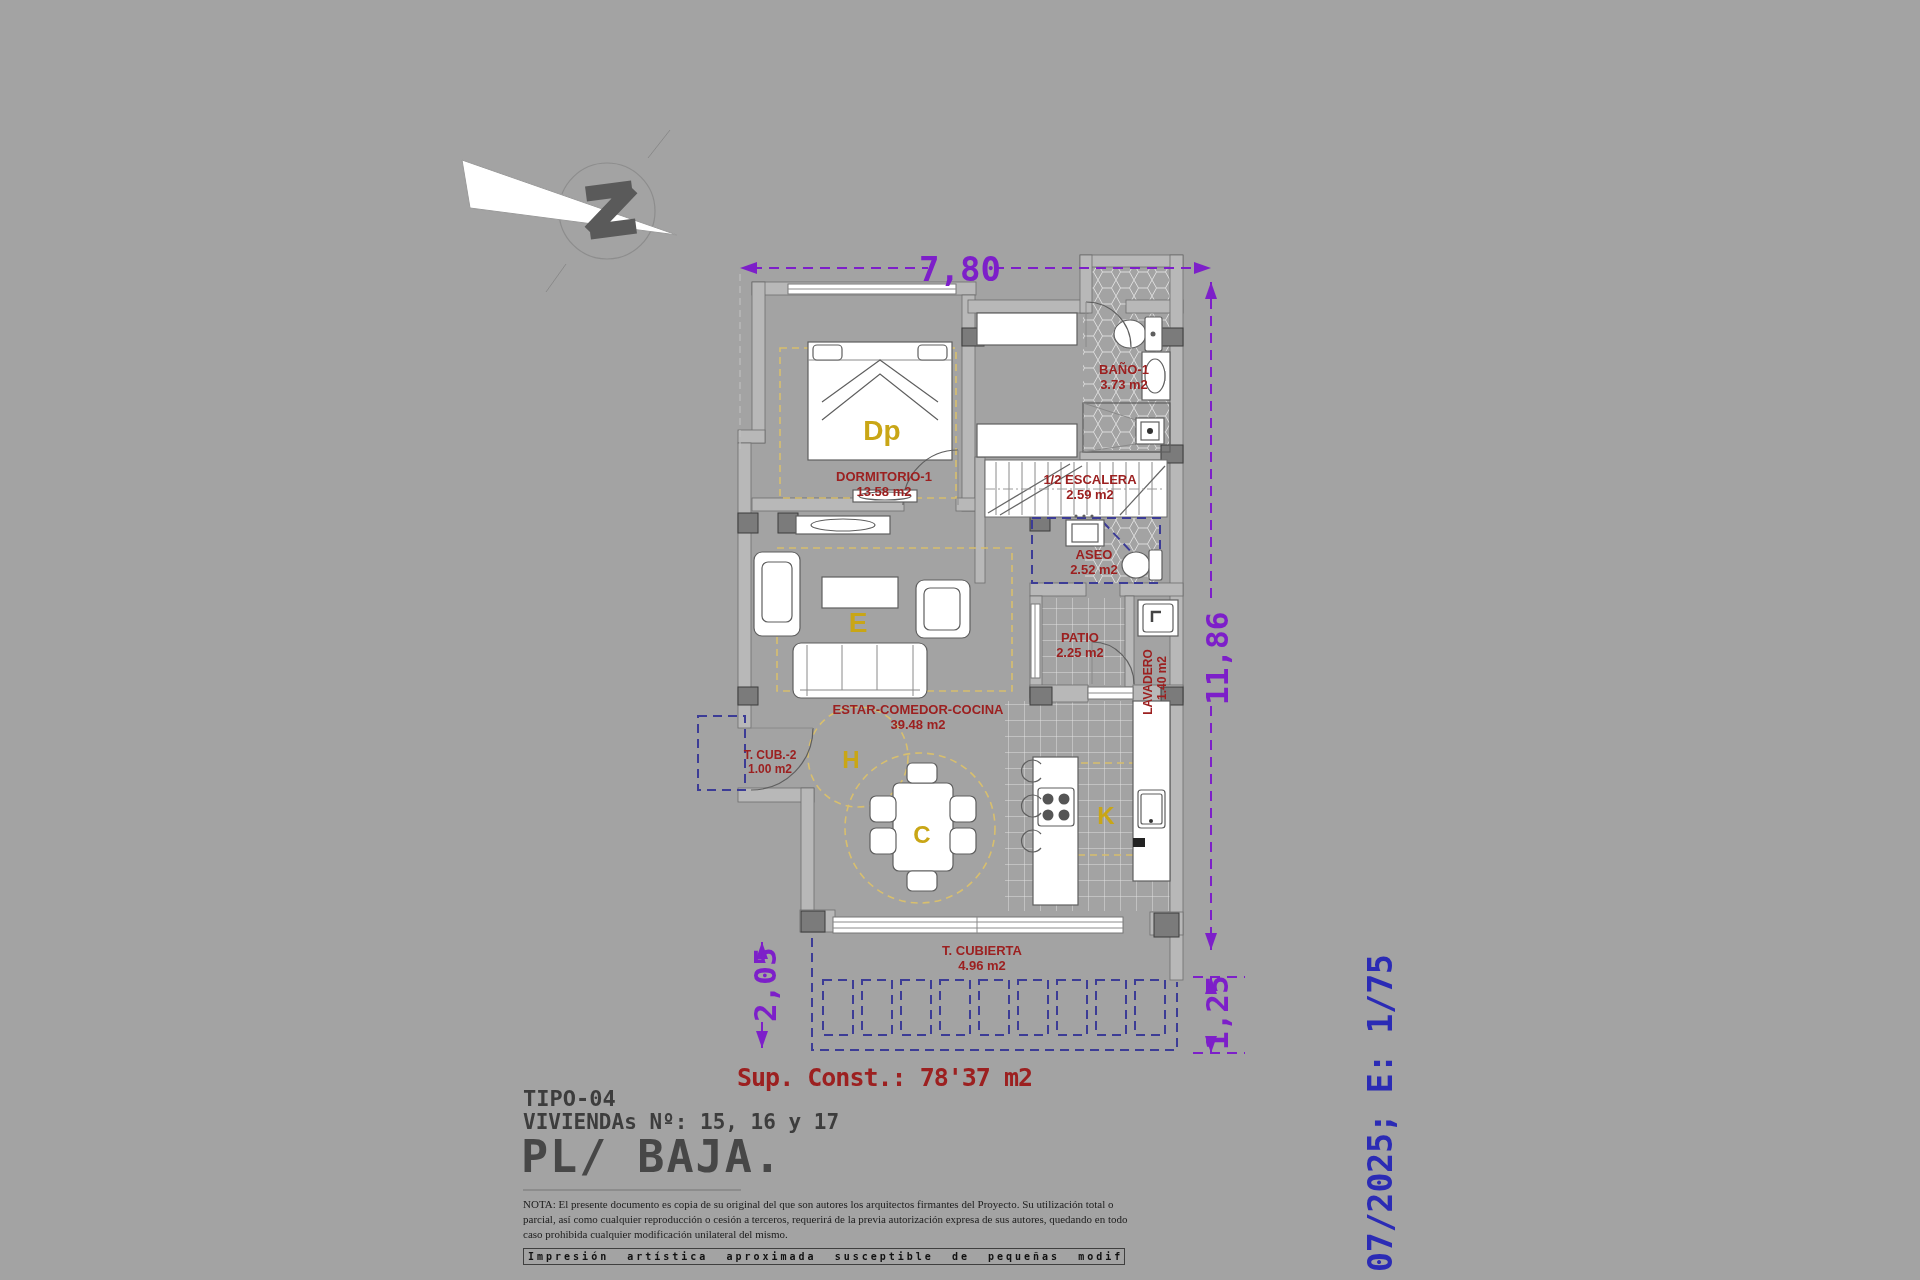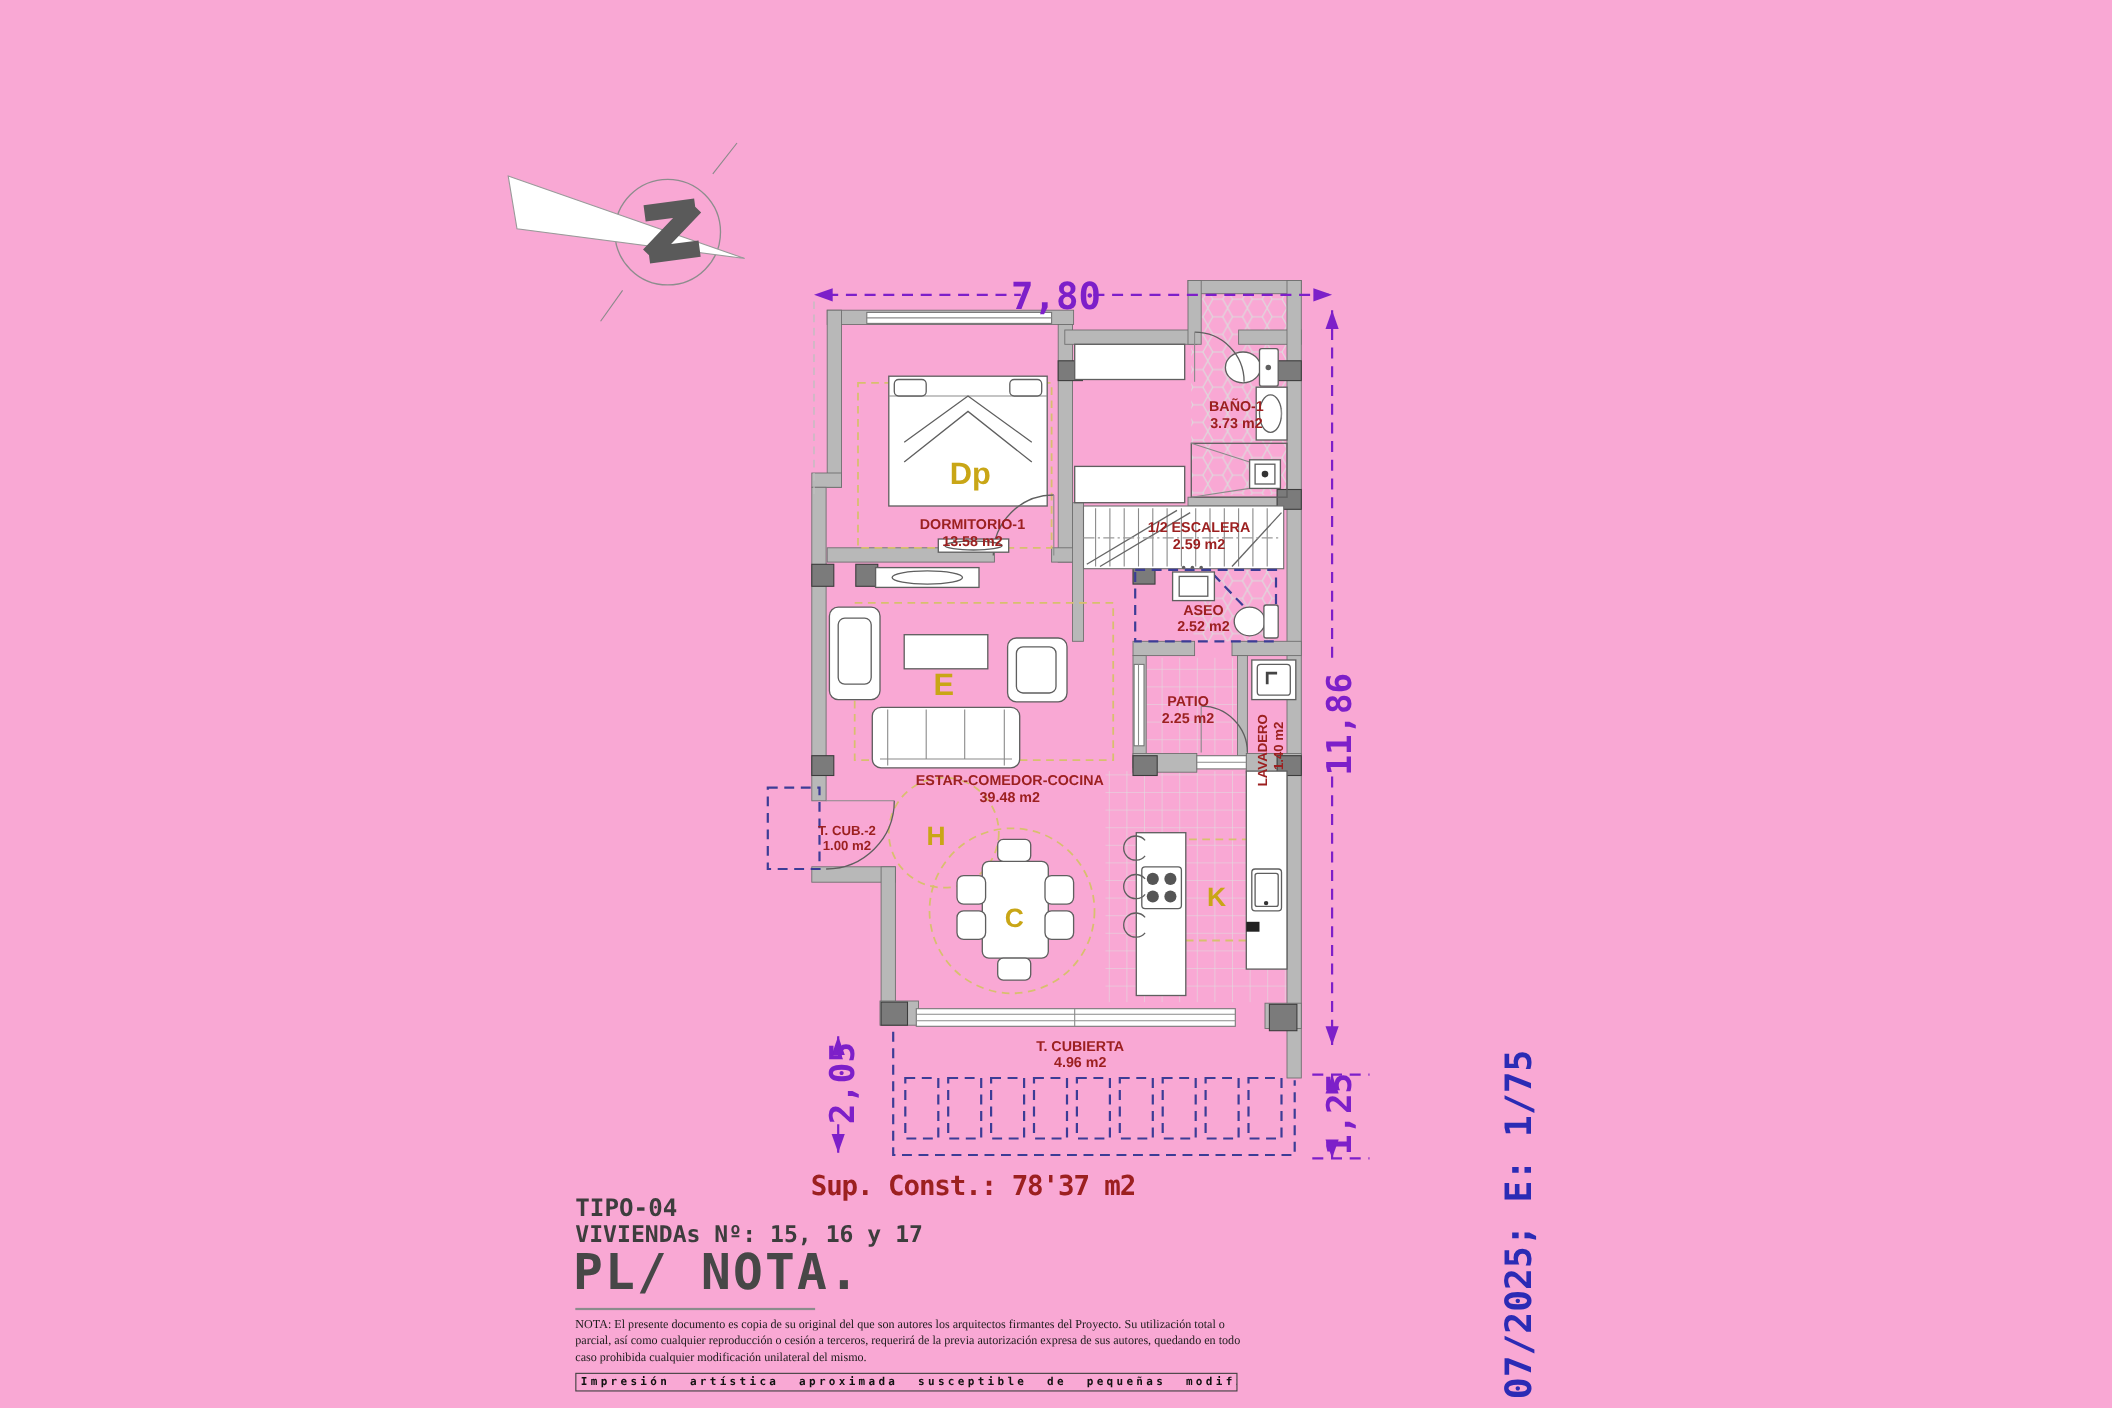--- a/index.html
+++ b/index.html
@@ -1,16 +1,16 @@
 <!DOCTYPE html>
 <html><head>
 <meta charset="utf-8">
 <style>
   html,body{margin:0;padding:0;background:#ffffff;}
-  .sheet{position:relative;width:1920px;height:1280px;background:#f9a8d4;overflow:hidden;
+  .sheet{position:relative;width:1920px;height:1280px;background:#a3a3a3;overflow:hidden;
          font-family:"Liberation Sans",sans-serif;}
   .sheet svg{position:absolute;left:0;top:0;}
 
   
   .rl    {font:bold 13px "Liberation Sans",sans-serif; fill:#9c2020; text-anchor:middle;}
   .rls   {font:bold 12px "Liberation Sans",sans-serif; fill:#9c2020; text-anchor:middle;}
   .yl    {font:bold 28px "Liberation Sans",sans-serif; fill:#c9a616; text-anchor:middle;}
   .yls   {font:bold 24px "Liberation Sans",sans-serif; fill:#c9a616; text-anchor:middle;}
   .dimh  {font:bold 34px "DejaVu Sans Mono",monospace; fill:#7d1fc9; text-anchor:middle;}
   .dimv  {font:bold 31px "DejaVu Sans Mono",monospace; fill:#7d1fc9;}
@@ -350,18 +350,18 @@
     <text class="yls" x="922" y="843">C</text>
     <text class="yls" x="1106" y="824">K</text>
   </g>
 
   <text class="sup" x="737" y="1086">Sup. Const.: 78'37 m2</text>
   <text class="date" transform="translate(1392,1272) rotate(-90)">07/2025; E: 1/75</text>
 </svg>
 
   <div class="tb tb-tipo">TIPO-04</div>
   <div class="tb tb-viv">VIVIENDAs Nº: 15, 16 y 17</div>
-  <div class="tb tb-planta">PL/ NOTA.</div>
+  <div class="tb tb-planta">PL/ BAJA.</div>
   <div class="tb-rule"></div>
   <div class="tb-nota">NOTA: El presente documento es copia de su original del que son autores los arquitectos firmantes del Proyecto. Su utilización total o parcial, así como cualquier reproducción o cesión a terceros, requerirá de la previa autorización expresa de sus autores, quedando en todo caso prohibida cualquier modificación unilateral del mismo.</div>
   <div class="tb-box">Impresión artística aproximada susceptible de pequeñas modificaciones.</div>
 
 </div>
 
 </body></html>

